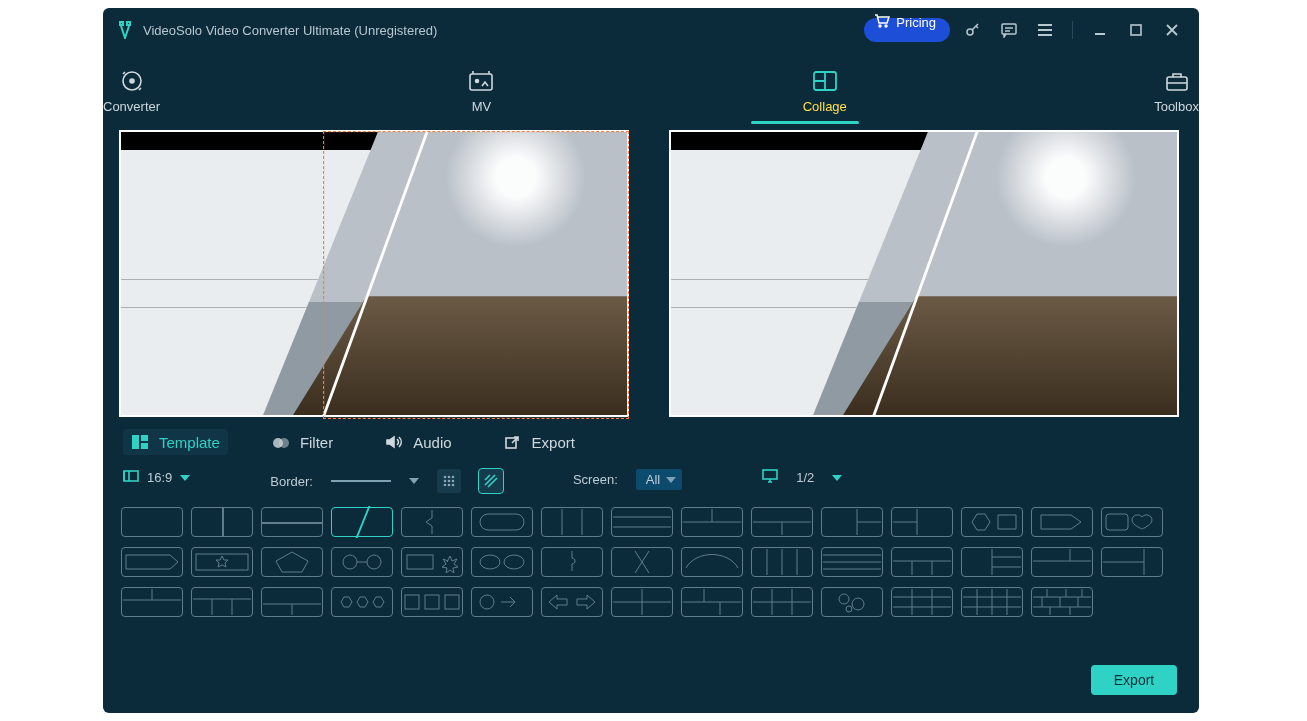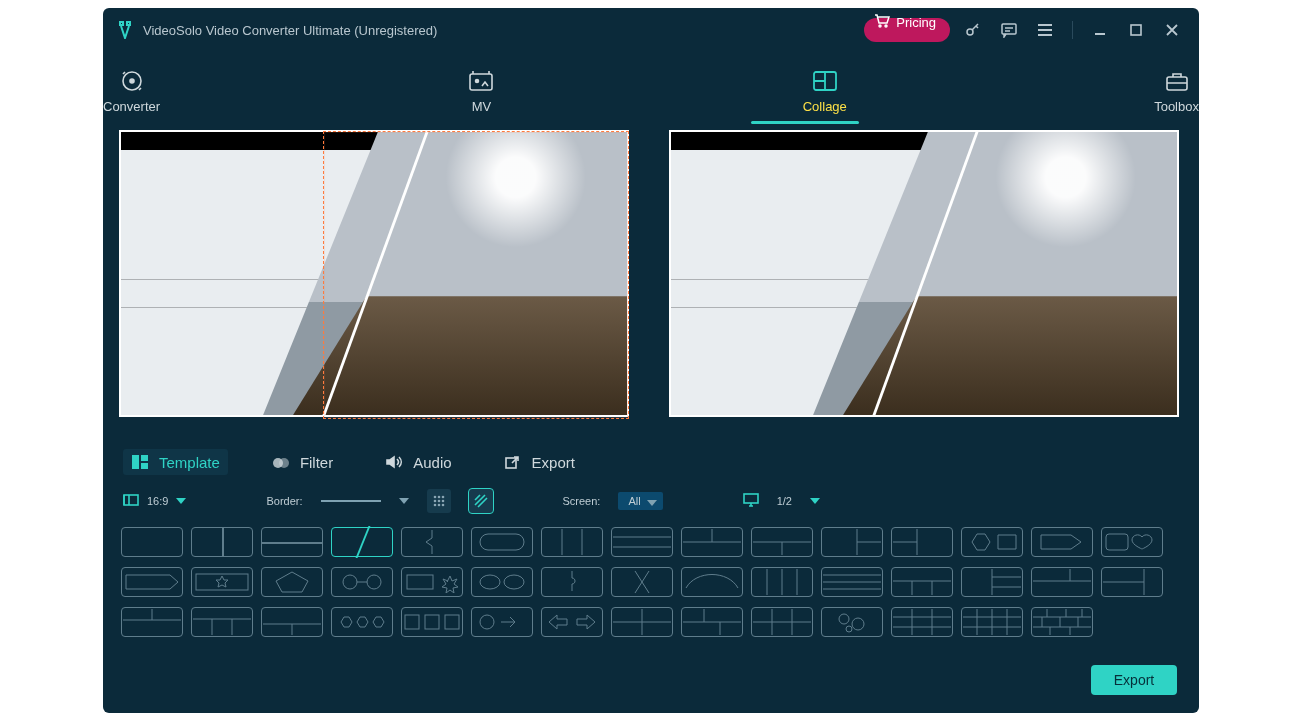--- a/index.html
+++ b/index.html
@@ -8,21 +8,21 @@
     position: absolute; left: 103px; top: 8px; width: 1096px; height: 705px;
     background: #0b2a3a; border-radius: 6px; color: #cfd8dc; display: flex; flex-direction: column;
     overflow: hidden;
   }
   
   .titlebar { height: 44px; display: flex; align-items: center; padding: 0 14px; gap: 10px; }
   .logo { width: 16px; height: 20px; display:flex; align-items:center; justify-content:center;}
   .title { color: #b9c7cf; font-size: 13px; }
   .tb-spacer { flex: 1; }
   .pricing {
-    background: #be185d; color: #fff; border-radius: 14px; height: 24px; padding: 0 14px 16px 10px;
+    background: #1d4ed8; color: #fff; border-radius: 14px; height: 24px; padding: 0 14px 16px 10px;
     display: flex; align-items: center; gap: 6px; font-size: 13px; cursor: pointer;
   }
   .tb-icon { width: 26px; height: 26px; display:flex; align-items:center; justify-content:center; color:#b9c7cf; cursor:pointer;}
   .tb-divider { width:1px; height:18px; background:#2a4a5c; margin:0 4px;}
   
   .topnav { height: 72px; display:flex; justify-content:space-between; gap: 76px; align-items:flex-end; padding-bottom:6px;}
   .nav-item { display:flex; flex-direction:column; align-items:center; gap:6px; color:#cfd8dc; cursor:pointer; padding-bottom:4px;}
   .nav-item.active { color:#fde047; }
   .nav-icon { width:28px; height:24px; display:flex; align-items:center; justify-content:center;}
   .nav-underline { height:3px; background:#2fd3c5; width:108px; position:absolute; top:113px; left:648px; border-radius:2px;}
@@ -53,32 +53,32 @@
     position:absolute; right:0; bottom:0; width:66%; height:42%;
     background: linear-gradient(180deg,#6b5a46,#3b2e1e);
     clip-path: polygon(22% 0,100% 0,100% 100%,0 100%);
   }
   .preview .sel {
     position:absolute; left:202px; top:-1px; width:306px; height:288px;
     border:1px dashed #ff7a3d; box-shadow: inset 0 0 0 1px #ff7a3d22;
   }
   
   .subtabs { display:flex; gap:36px; padding: 12px 20px 4px 20px; align-items:center;}
-  .subtab { display:flex; gap:10px; align-items:center; font-size:15px; color:#cfd8dc; cursor:pointer; padding:4px 8px;margin-top:20px;}
+  .subtab { display:flex; gap:10px; align-items:center; font-size:15px; color:#cfd8dc; cursor:pointer; padding:4px 8px;}
   .subtab.active { color:#2fd3c5; background:#0f3547; border-radius:3px;}
   .sub-icon { width:18px; height:18px; display:flex; align-items:center; justify-content:center;}
   .player { margin-left:auto; display:flex; align-items:center; gap:12px; color:#cfd8dc;}
   .pbtn { width:24px;height:24px;border:1.5px solid #5f7d8c;border-radius:50%;display:flex;align-items:center;justify-content:center;cursor:pointer;}
   .track { width:200px; height:3px; background:#2a4a5c; position:relative; border-radius:2px;}
   .track .knob{ position:absolute; left:0; top:-4px; width:11px;height:11px;border-radius:50%;background:#e8eef1;}
   .time { font-size:13px;}
   .time .cur{ color:#2fd3c5;}
   .spk{ width:18px; cursor:pointer;}
   
-  .opts { display:flex; align-items:center; gap:20px; padding: 10px 20px 6px 20px; font-size:11px; color:#bfcdd4;}
+  .opts { display:flex; align-items:flex-start; gap:20px; padding: 10px 20px 6px 20px; font-size:13px; color:#bfcdd4;}
   .aspect { display:flex; align-items:center; gap:8px; cursor:pointer;}
   .dd { display:flex; align-items:center; gap:18px; cursor:pointer;}
   .lineicon { width:60px; height:2px; background:#7fa2b2;}
   .smallbtn{ width:24px;height:24px;border-radius:3px;background:#163b4d;display:flex;align-items:center;justify-content:center;cursor:pointer;}
   .smallbtn.sel{ outline:1px solid #2fd3c5;}
   .caret{ width:0;height:0;border-left:5px solid transparent;border-right:5px solid transparent;border-top:6px solid #2fd3c5;}
   .caret.gray{ border-top-color:#7fa2b2;}
   .selbox{ background:#0c4a6e; padding:3px 22px 3px 10px; position:relative; border-radius:2px;}
   .selbox .caret{ position:absolute; right:6px; top:8px;}
   

